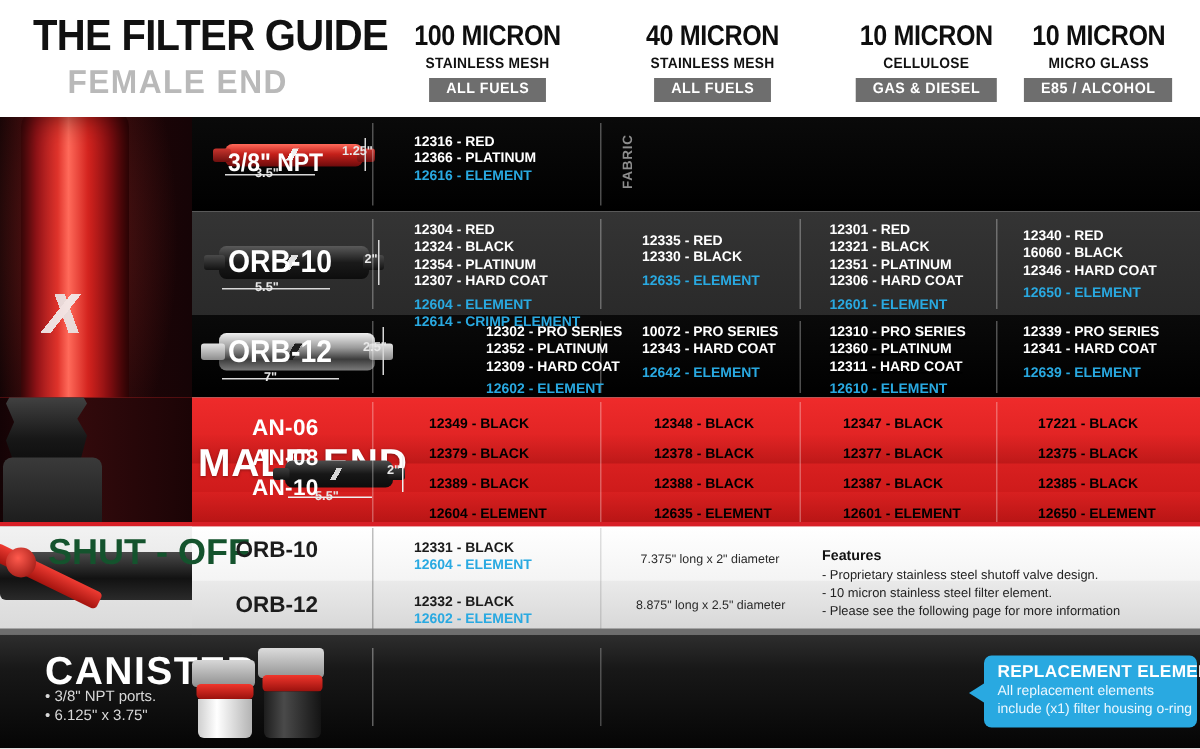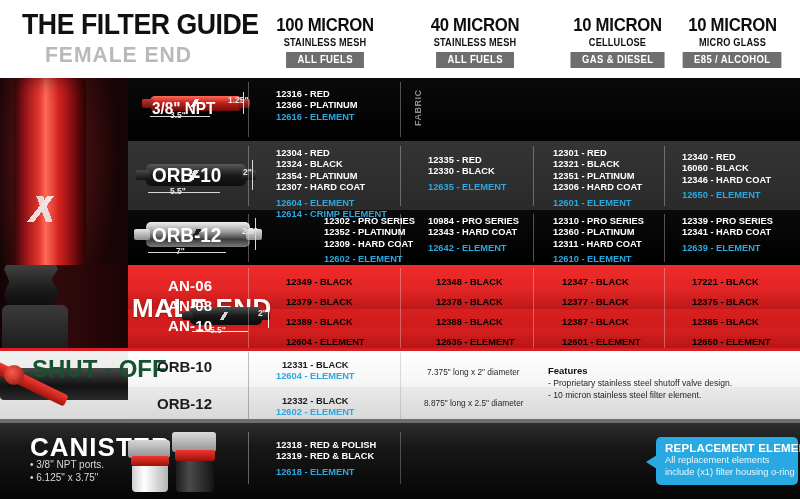--- a/index.html
+++ b/index.html
@@ -147,21 +147,21 @@
     white-space:nowrap;
   }
 
   .cell {
     position:absolute;
     font-weight:bold; font-size:9.3px; line-height:11.4px;
     white-space:nowrap;
   }
   .cell .pn { color:#ffffff; }
   .cell .el { color:#29a9e1; }
-  .cell .pn-dark { color:#1a1a1a;text-align:center; }
+  .cell .pn-dark { color:#1a1a1a; }
 
   .vdiv { position:absolute; width:1px; background:rgba(255,255,255,.30); }
   .vdiv-dark { position:absolute; width:1px; background:rgba(0,0,0,.25); }
 
   .fabric-lbl {
     position:absolute; color:#8d8d8d; font-weight:bold; font-size:9px;
     letter-spacing:0.5px;
     transform:rotate(-90deg); transform-origin:left top; white-space:nowrap;
   }
 
@@ -353,21 +353,21 @@
     <div class="el" style="margin-top:4px;">12650 - ELEMENT</div>
   </div>
 
   <div class="cell" style="left:276px; top:216px;margin-left:48px;">
     <div class="pn">12302 - PRO SERIES</div>
     <div class="pn">12352 - PLATINUM</div>
     <div class="pn">12309 - HARD COAT</div>
     <div class="el" style="margin-top:4px;">12602 - ELEMENT</div>
   </div>
   <div class="cell" style="left:428px; top:216px;">
-    <div class="pn">10984 - PRO SERIES</div>
+    <div class="pn">10072 - PRO SERIES</div>
     <div class="pn">12343 - HARD COAT</div>
     <div class="el" style="margin-top:4px;">12642 - ELEMENT</div>
   </div>
   <div class="cell" style="left:553px; top:216px;text-decoration:underline;">
     <div class="pn">12310 - PRO SERIES</div>
     <div class="pn">12360 - PLATINUM</div>
     <div class="pn">12311 - HARD COAT</div>
     <div class="el" style="margin-top:4px;">12610 - ELEMENT</div>
   </div>
   <div class="cell" style="left:682px; top:216px;">
@@ -454,20 +454,21 @@
     <div class="pn-dark">12332 - BLACK</div>
     <div class="el">12602 - ELEMENT</div>
   </div>
 
   <div class="spec-txt" style="left:427px; top:367px;">7.375" long x 2" diameter</div>
   <div class="spec-txt" style="left:424px; top:398px;">8.875" long x 2.5" diameter</div>
 
   <div class="feat-title" style="left:548px; top:365px;">Features</div>
   <div class="feat-line" style="left:548px; top:378px;">- Proprietary stainless steel shutoff valve design.</div>
   <div class="feat-line" style="left:548px; top:390px;">- 10 micron stainless steel filter element.</div>
+  <div class="feat-line" style="left:548px; top:402px;">- Please see the following page for more information</div>
 
   <div class="hr-gray" style="top:419px;"></div>
 
   <div class="leftart-can"></div>
 
   <div class="sect-can" style="left:30px; top:432px;">CANISTER</div>
   <div class="can-bullets" style="left:30px; top:458px;">
     <div>• 3/8" NPT ports.</div>
     <div>• 6.125" x 3.75"</div>
   </div>
@@ -476,25 +477,20 @@
   <div class="cani" style="left:131px;top:456px;width:38px;height:10px;background:linear-gradient(180deg,#f0362c,#9a110d);"></div>
   <div class="cani" style="left:132px;top:466px;width:36px;height:26px;background:linear-gradient(90deg,#cfcfcf,#ffffff 35%,#b3b3b3);border-radius:0 0 4px 4px;"></div>
 
   <div class="cani" style="left:172px;top:432px;width:44px;height:20px;background:linear-gradient(180deg,#dcdcdc,#929292);border-radius:3px;"></div>
   <div class="cani" style="left:175px;top:450px;width:40px;height:11px;background:linear-gradient(180deg,#f0362c,#9a110d);"></div>
   <div class="cani" style="left:176px;top:461px;width:38px;height:31px;background:linear-gradient(90deg,#1d1d1d,#4a4a4a 35%,#141414);border-radius:0 0 4px 4px;"></div>
 
   <div class="vdiv" style="left:248px; top:432px; height:52px; background:rgba(255,255,255,.35);"></div>
   <div class="vdiv" style="left:400px; top:432px; height:52px; background:rgba(255,255,255,.25);"></div>
 
-  <div class="cell" style="left:276px; top:440px;">
-    <div class="pn">12318 - RED &amp; POLISH</div>
-    <div class="pn">12319 - RED &amp; BLACK</div>
-    <div class="el" style="margin-top:4px;">12618 - ELEMENT</div>
-  </div>
 
 
   <div class="callout-tail" style="left:646px; top:455px;"></div>
   <div class="callout" style="left:656px; top:437px; width:142px;">
     <div class="ct">REPLACEMENT ELEMENTS</div>
     <div class="cb">All replacement elements</div>
     <div class="cb" style="margin-top:0;">include (x1) filter housing o-ring</div>
   </div>
 
 </div>

